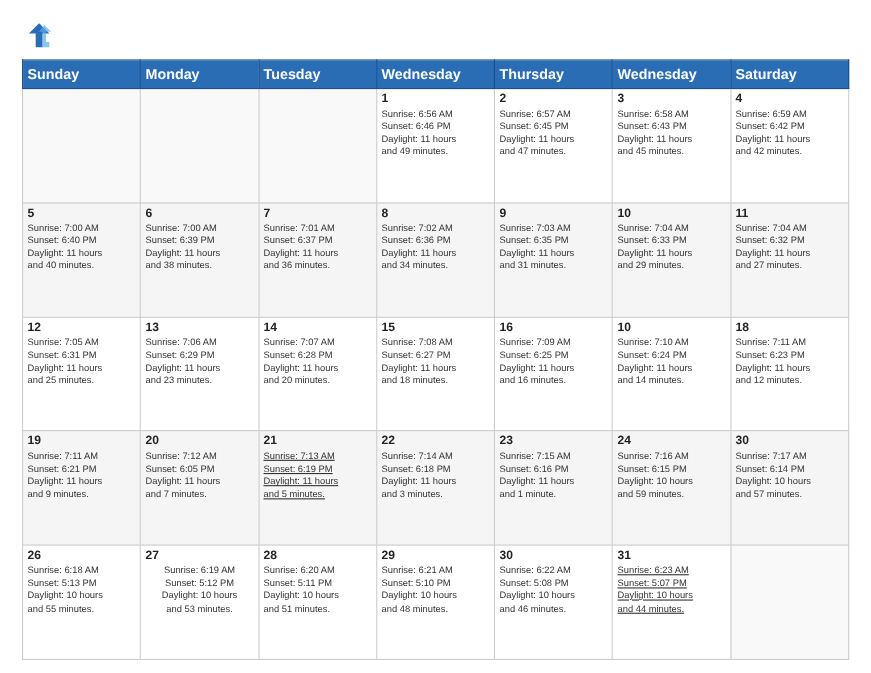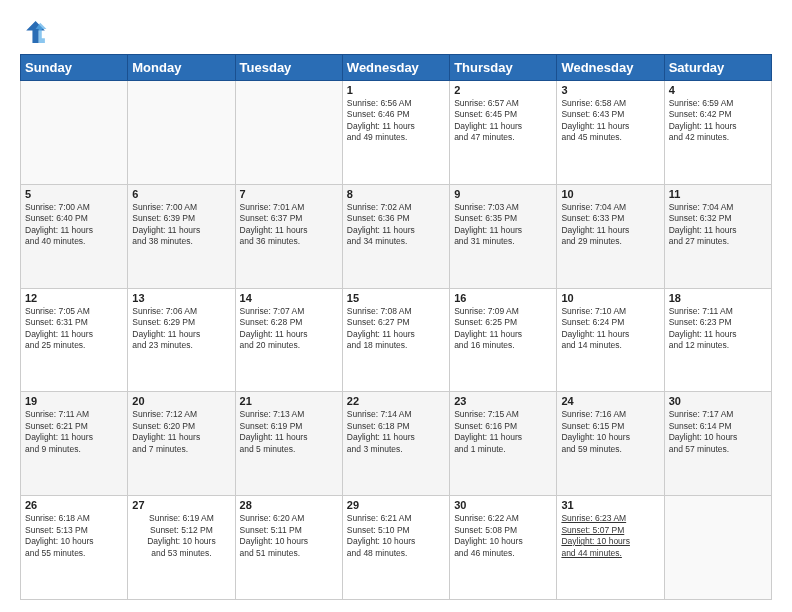--- a/index.html
+++ b/index.html
@@ -267,27 +267,27 @@
           <td>
             <span class="day-num">19</span>
             <div class="day-info" style="white-space: pre-line;">Sunrise: 7:11 AM
 Sunset: 6:21 PM
 Daylight: 11 hours
 and 9 minutes.</div>
           </td>
           <td>
             <span class="day-num">20</span>
             <div class="day-info" style="white-space: pre-line;">Sunrise: 7:12 AM
-Sunset: 6:20 PM
+Sunset: 6:05 PM
 Daylight: 11 hours
 and 7 minutes.</div>
           </td>
           <td>
             <span class="day-num">21</span>
-            <div class="day-info" style="white-space: pre-line;">Sunrise: 7:13 AM
+            <div class="day-info" style="white-space: pre-line; text-decoration: underline;">Sunrise: 7:13 AM
 Sunset: 6:19 PM
 Daylight: 11 hours
 and 5 minutes.</div>
           </td>
           <td>
             <span class="day-num">22</span>
             <div class="day-info" style="white-space: pre-line;">Sunrise: 7:14 AM
 Sunset: 6:18 PM
 Daylight: 11 hours
 and 3 minutes.</div>

